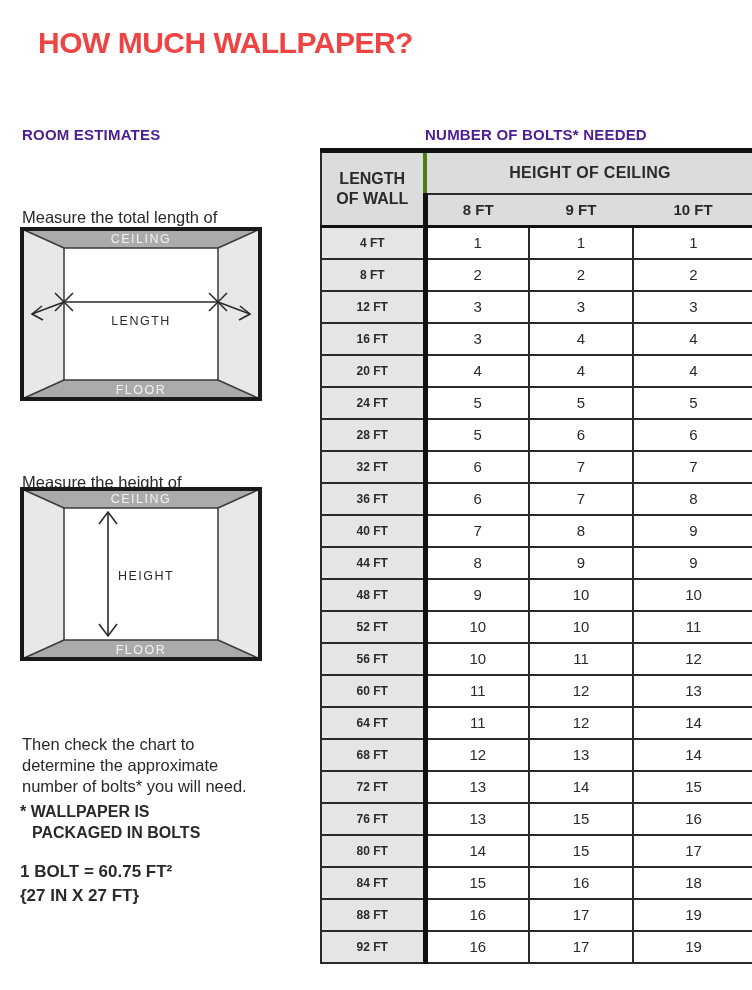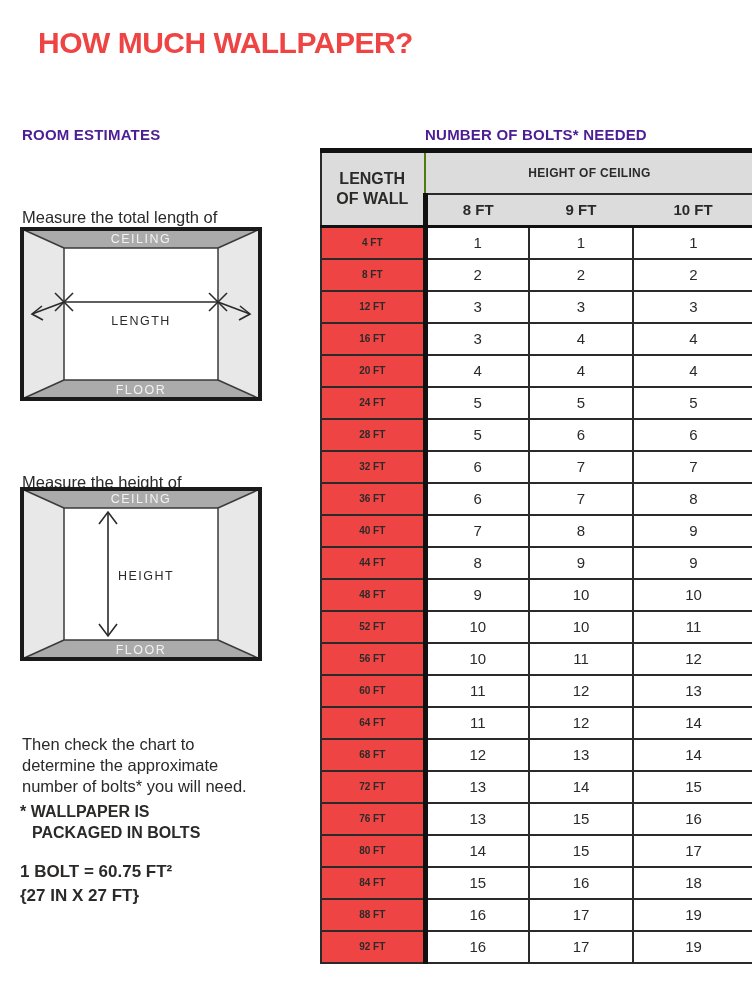--- a/index.html
+++ b/index.html
@@ -46,27 +46,27 @@
     border-left: 2px solid #2a2a2a;
     border-bottom: 2px solid #2a2a2a;
   }
   .bolts-table th, .bolts-table td {
     padding: 0; text-align: center; vertical-align: middle;
   }
   .bolts-table thead th { background: #dcdcdc; font-weight: bold; }
   .bolts-table thead tr.row-span-header { height: 43px; }
   .bolts-table thead tr.row-sub-header { height: 33px; }
   .corner-cell { font-size: 16px; line-height: 1.25; }
-  .span-header-cell { font-size: 12px; letter-spacing: 0.3px; border-left: 2px solid #4d7c0f; }
+  .span-header-cell { font-size: 16px; letter-spacing: 0.3px; border-left: 4px solid #4d7c0f; }
   .sub-header-cell { font-size: 15px; border-top: 2px solid #2a2a2a; }
   .sub-header-cell.first { border-left: 5px solid #111; }
 
   .bolts-table tbody tr { height: 32px; }
   .bolts-table tbody th {
-    background: #ef4444; font-size: 10px; font-weight: bold;
+    background: #e5e5e5; font-size: 12px; font-weight: bold;
     border-top: 2px solid #2a2a2a;
   }
   .bolts-table tbody td {
     font-size: 15px; font-weight: normal; color: #2a2a2a; background: #fff;
     border-top: 2px solid #2a2a2a;
   }
   .bolts-table tbody td:nth-child(2) { border-left: 5px solid #111; }
   .bolts-table tbody td:nth-child(3),
   .bolts-table tbody td:nth-child(4) { border-left: 2px solid #2a2a2a; }
   .bolts-table tbody tr:first-child th,

